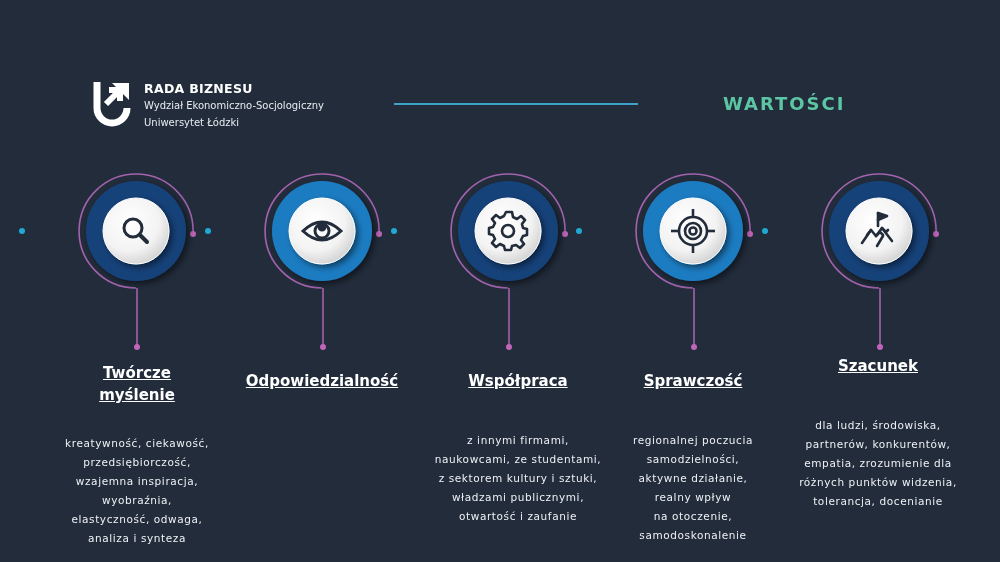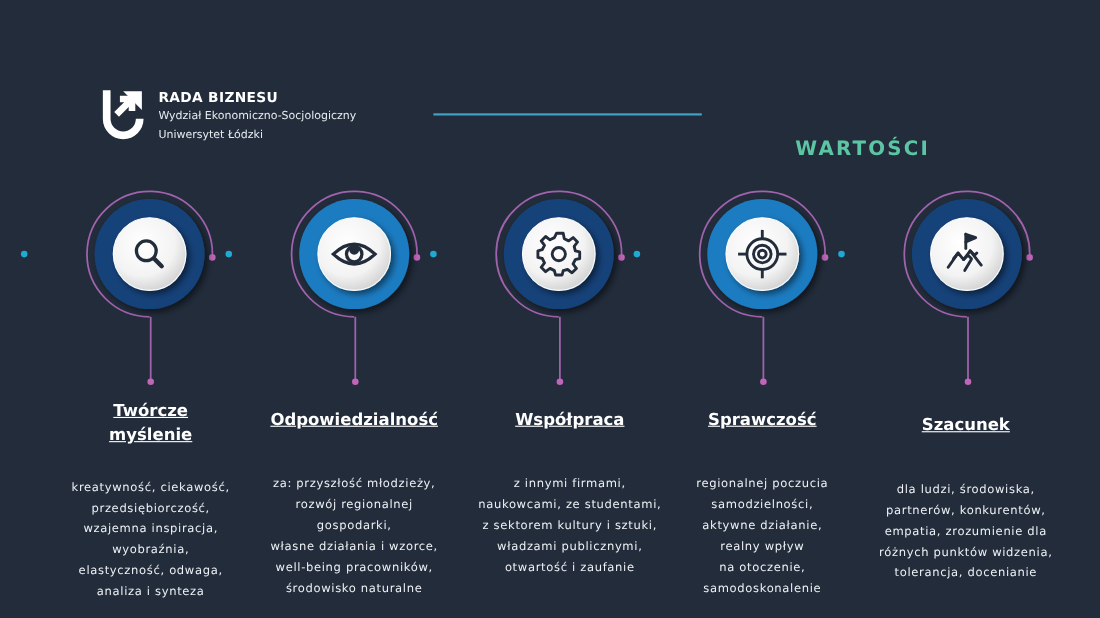--- a/index.html
+++ b/index.html
@@ -8,21 +8,21 @@
       background: #222c3b;
       font-family: "DejaVu Sans", "Liberation Sans", sans-serif;
       color: #ffffff;
       position: relative;
     }
     .logo { position: absolute; left: 92px; top: 78px; width: 42px; height: 50px; }
     .brand { position: absolute; left: 144px; top: 80px; line-height: 17px; }
     .brand .t1 { font-size: 12.5px; font-weight: bold; letter-spacing: 0.3px; }
     .brand .t2, .brand .t3 { font-size: 10px; color: #e8ecf1; }
     .header-line { position: absolute; left: 394px; top: 103px; width: 244px; height: 2px; background: #3fa3c7; }
-    .heading { position: absolute; left: 723px; top: 93px; font-size: 18px; font-weight: bold; letter-spacing: 2px; color: #5cc5a3; margin-top: 32px; }
+    .heading { position: absolute; left: 723px; top: 93px; font-size: 18px; font-weight: bold; letter-spacing: 2px; color: #5cc5a3; }
     svg.diagram { position: absolute; left: 0; top: 0; }
     .col { position: absolute; width: 186px; text-align: center; }
     .col .title { font-size: 15px; font-weight: bold; line-height: 22px; height: 44px; display: flex; align-items: center; justify-content: center; text-decoration: underline; }
     .col .desc { margin-top: 28px; font-size: 10.5px; line-height: 19px; letter-spacing: 0.6px; color: #eef1f5; white-space: pre-line; }
   </style>
 </head>
 <body>
 
 <svg class="logo" viewBox="0 0 42 50">
   <path d="M5 4 V30 A15 15 0 0 0 35 30" fill="none" stroke="#ffffff" stroke-width="7" stroke-linecap="butt"></path>
@@ -133,44 +133,38 @@
   <div class="title" style="width:90px;margin:0 auto;">Twórcze myślenie</div>
   <div class="desc">kreatywność, ciekawość,
 przedsiębiorczość,
 wzajemna inspiracja,
 wyobraźnia,
 elastyczność, odwaga,
 analiza i synteza</div>
 </div>
 <div class="col" style="left:229px; top:359px;text-align:center;">
   <div class="title">Odpowiedzialność</div>
-  <div class="desc">za: przyszłość młodzieży,
-rozwój regionalnej
-gospodarki,
-własne działania i wzorce,
-well-being pracowników,
-środowisko naturalne</div>
 </div>
 <div class="col" style="left:425px; top:359px;">
   <div class="title">Współpraca</div>
   <div class="desc">z innymi firmami,
 naukowcami, ze studentami,
 z sektorem kultury i sztuki,
 władzami publicznymi,
 otwartość i zaufanie</div>
 </div>
 <div class="col" style="left:600px; top:359px;">
   <div class="title">Sprawczość</div>
   <div class="desc">regionalnej poczucia
 samodzielności,
 aktywne działanie,
 realny wpływ
 na otoczenie,
 samodoskonalenie</div>
 </div>
-<div class="col" style="left:785px; top:364px;">
+<div class="col" style="left:785px; top:344px;">
   <div class="title">Szacunek</div>
   <div class="desc">dla ludzi, środowiska,
 partnerów, konkurentów,
 empatia, zrozumienie dla
 różnych punktów widzenia,
 tolerancja, docenianie</div>
 </div>
 
 </body></html>

